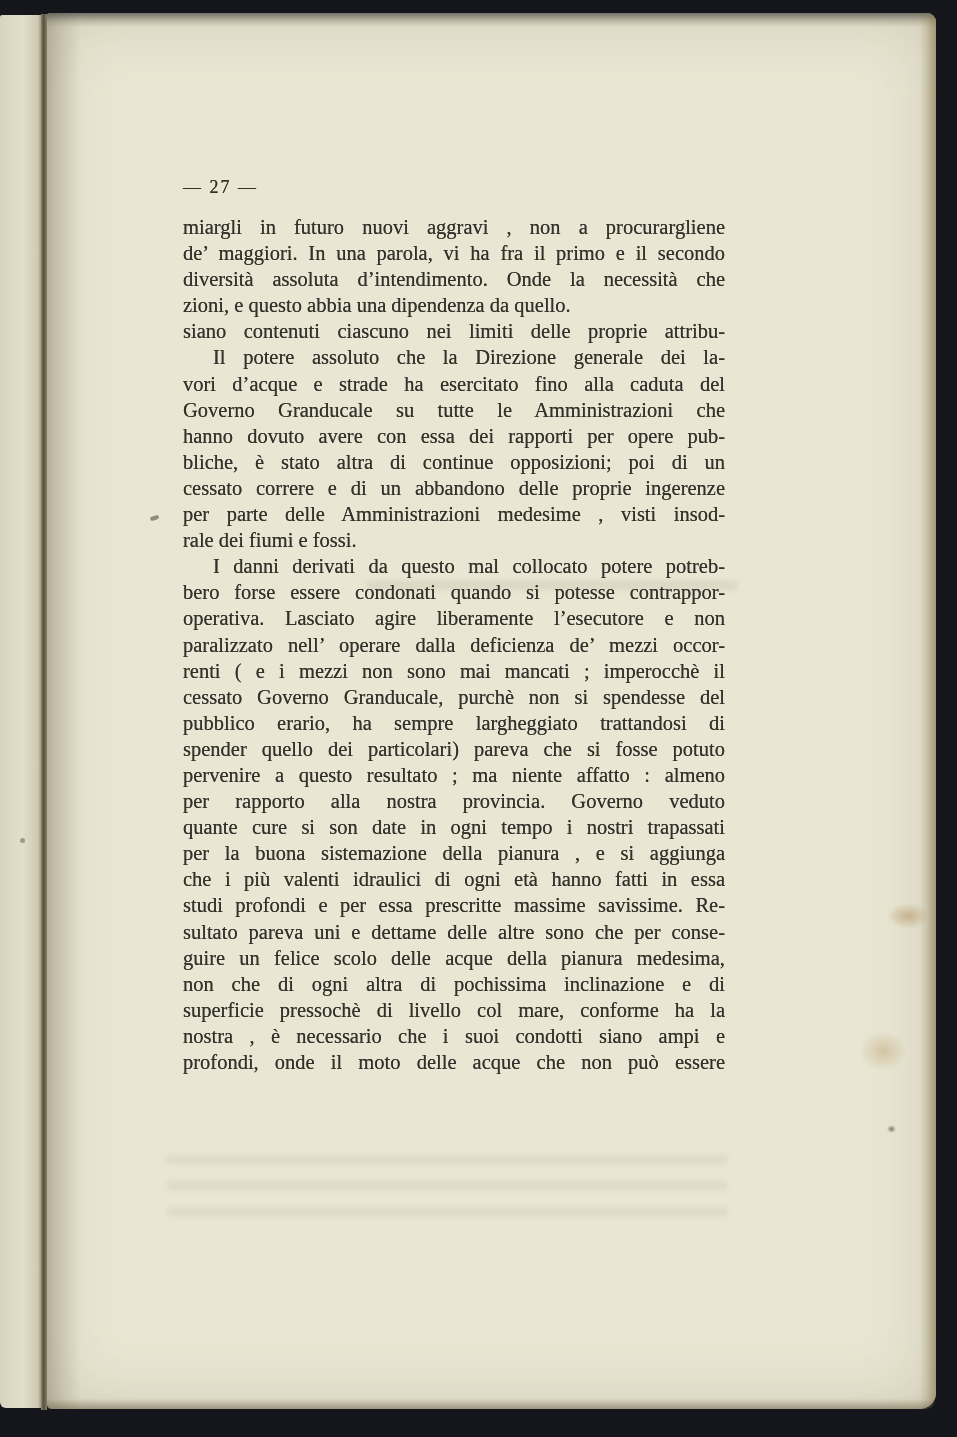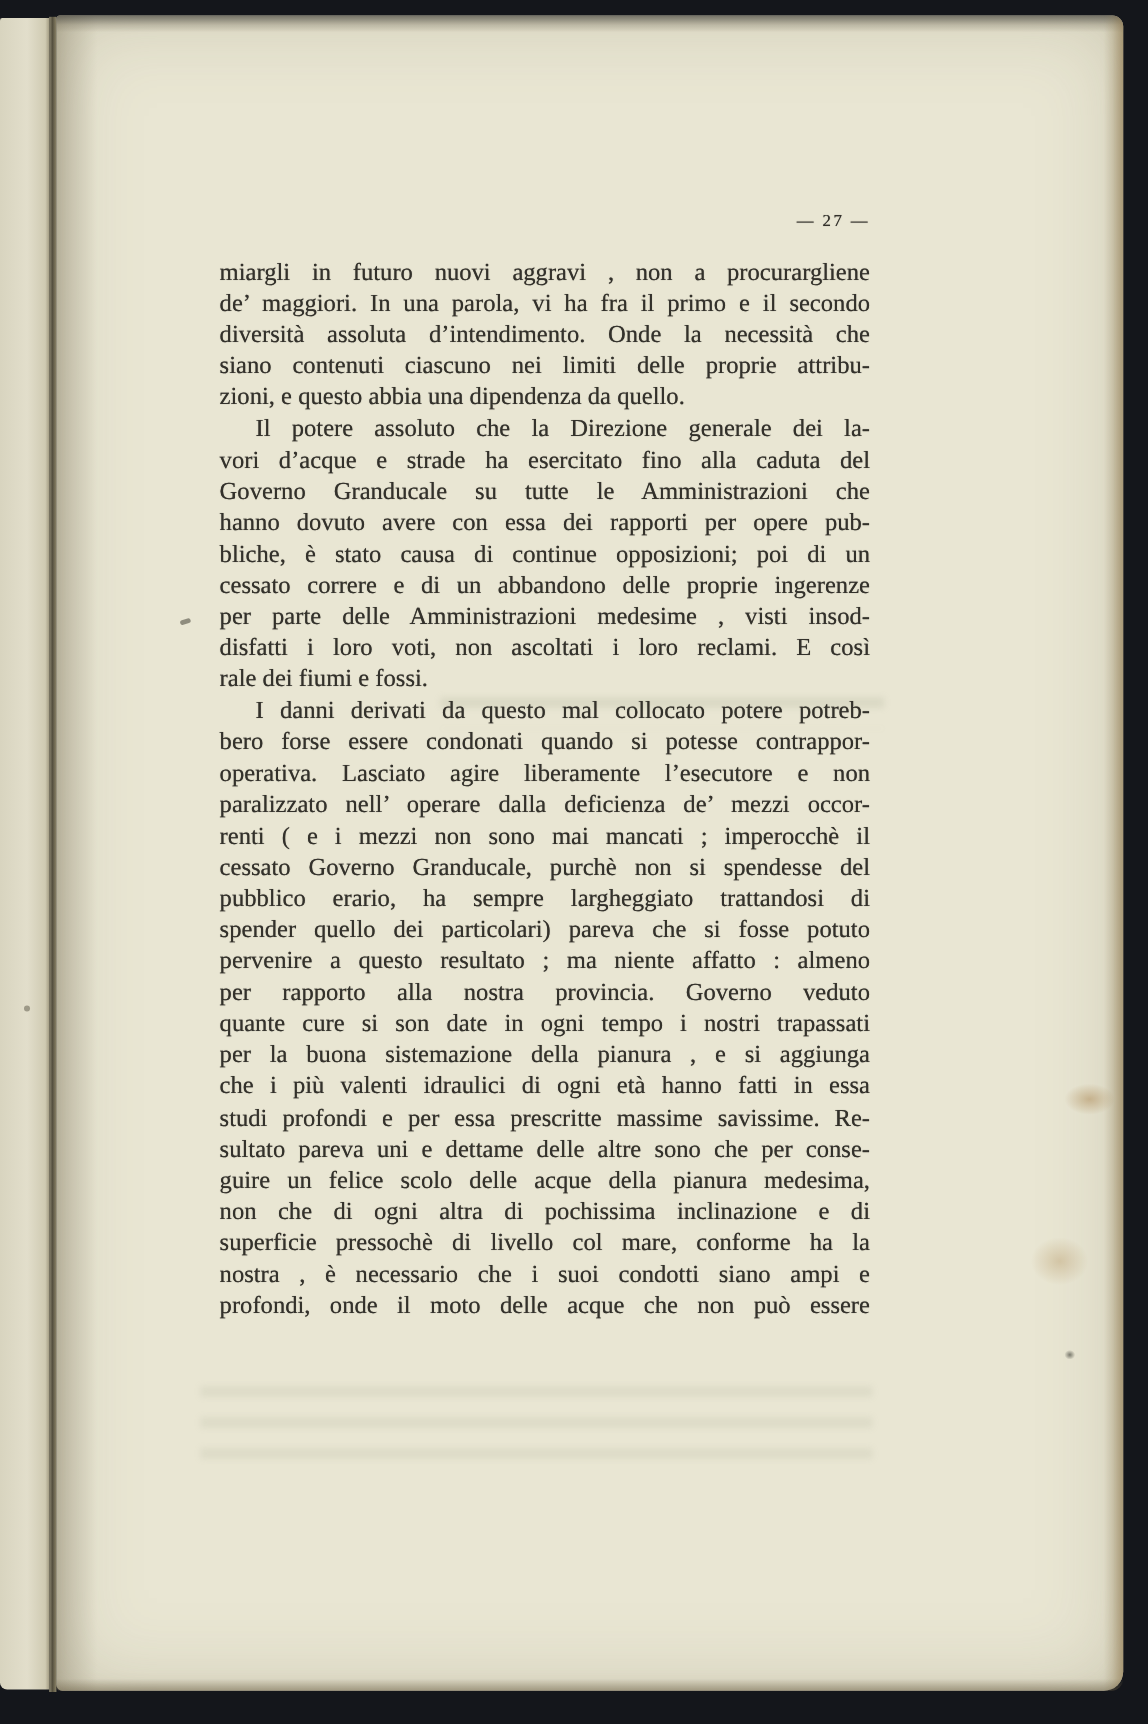--- a/index.html
+++ b/index.html
@@ -43,22 +43,22 @@
     background:linear-gradient(0deg,rgba(105,95,70,.45),rgba(105,95,70,0));
     border-radius:0 0 16px 5px;
   }
   .gutter-shadow{
     position:absolute;left:0;top:0;width:34px;height:100%;
     background:linear-gradient(90deg,rgba(110,100,75,.30),rgba(110,100,75,0));
     border-radius:3px 0 0 5px;
   }
   .page-number{
     position:absolute;left:136px;top:164px;width:542px;
-    text-align:right;
-    font-size:14px;color:var(--ink,#33312b);
+    text-align:left;
+    font-size:18px;color:var(--ink,#33312b);
     letter-spacing:2px;
     text-shadow:0 0 .6px rgba(51,49,43,.85);
   }
   .textblock{
     position:absolute;left:136px;top:201px;width:542px;
     font-size:20.5px;line-height:26.1px;
     color:var(--ink,#33312b);
     text-shadow:0 0 .6px rgba(51,49,43,.8);
   }
   .line{
@@ -103,30 +103,29 @@
 
     <div class="ghost ghost-mid"></div>
     <div class="ghost ghost-bottom"></div>
 
     <div class="page-number">— 27 —</div>
 
     <div class="textblock">
         <div class="line">miargli in futuro nuovi aggravi , non a procurargliene</div>
         <div class="line">de’ maggiori. In una parola, vi ha fra il primo e il secondo</div>
         <div class="line">diversità assoluta d’intendimento. Onde la necessità che</div>
+        <div class="line endline">zioni, e questo abbia una dipendenza da quello.</div>
         <div class="line">siano contenuti ciascuno nei limiti delle proprie attribu-</div>
-        <div class="line endline">zioni, e questo abbia una dipendenza da quello.</div>
         <div class="line indent">Il potere assoluto che la Direzione generale dei la-</div>
         <div class="line">vori d’acque e strade ha esercitato fino alla caduta del</div>
         <div class="line">Governo Granducale su tutte le Amministrazioni che</div>
         <div class="line">hanno dovuto avere con essa dei rapporti per opere pub-</div>
-        <div class="line">bliche, è stato causa di continue opposizioni; poi di un</div>
+        <div class="line">bliche, è stato altra di continue opposizioni; poi di un</div>
         <div class="line">cessato correre e di un abbandono delle proprie ingerenze</div>
         <div class="line">per parte delle Amministrazioni medesime , visti insod-</div>
-        <div class="line">disfatti i loro voti, non ascoltati i loro reclami. E così</div>
         <div class="line endline">rale dei fiumi e fossi.</div>
         <div class="line indent">I danni derivati da questo mal collocato potere potreb-</div>
         <div class="line">bero forse essere condonati quando si potesse contrappor-</div>
         <div class="line">operativa. Lasciato agire liberamente l’esecutore e non</div>
         <div class="line">paralizzato nell’ operare dalla deficienza de’ mezzi occor-</div>
         <div class="line">renti ( e i mezzi non sono mai mancati ; imperocchè il</div>
         <div class="line">cessato Governo Granducale, purchè non si spendesse del</div>
         <div class="line">pubblico erario, ha sempre largheggiato trattandosi di</div>
         <div class="line">spender quello dei particolari) pareva che si fosse potuto</div>
         <div class="line">pervenire a questo resultato ; ma niente affatto : almeno</div>

